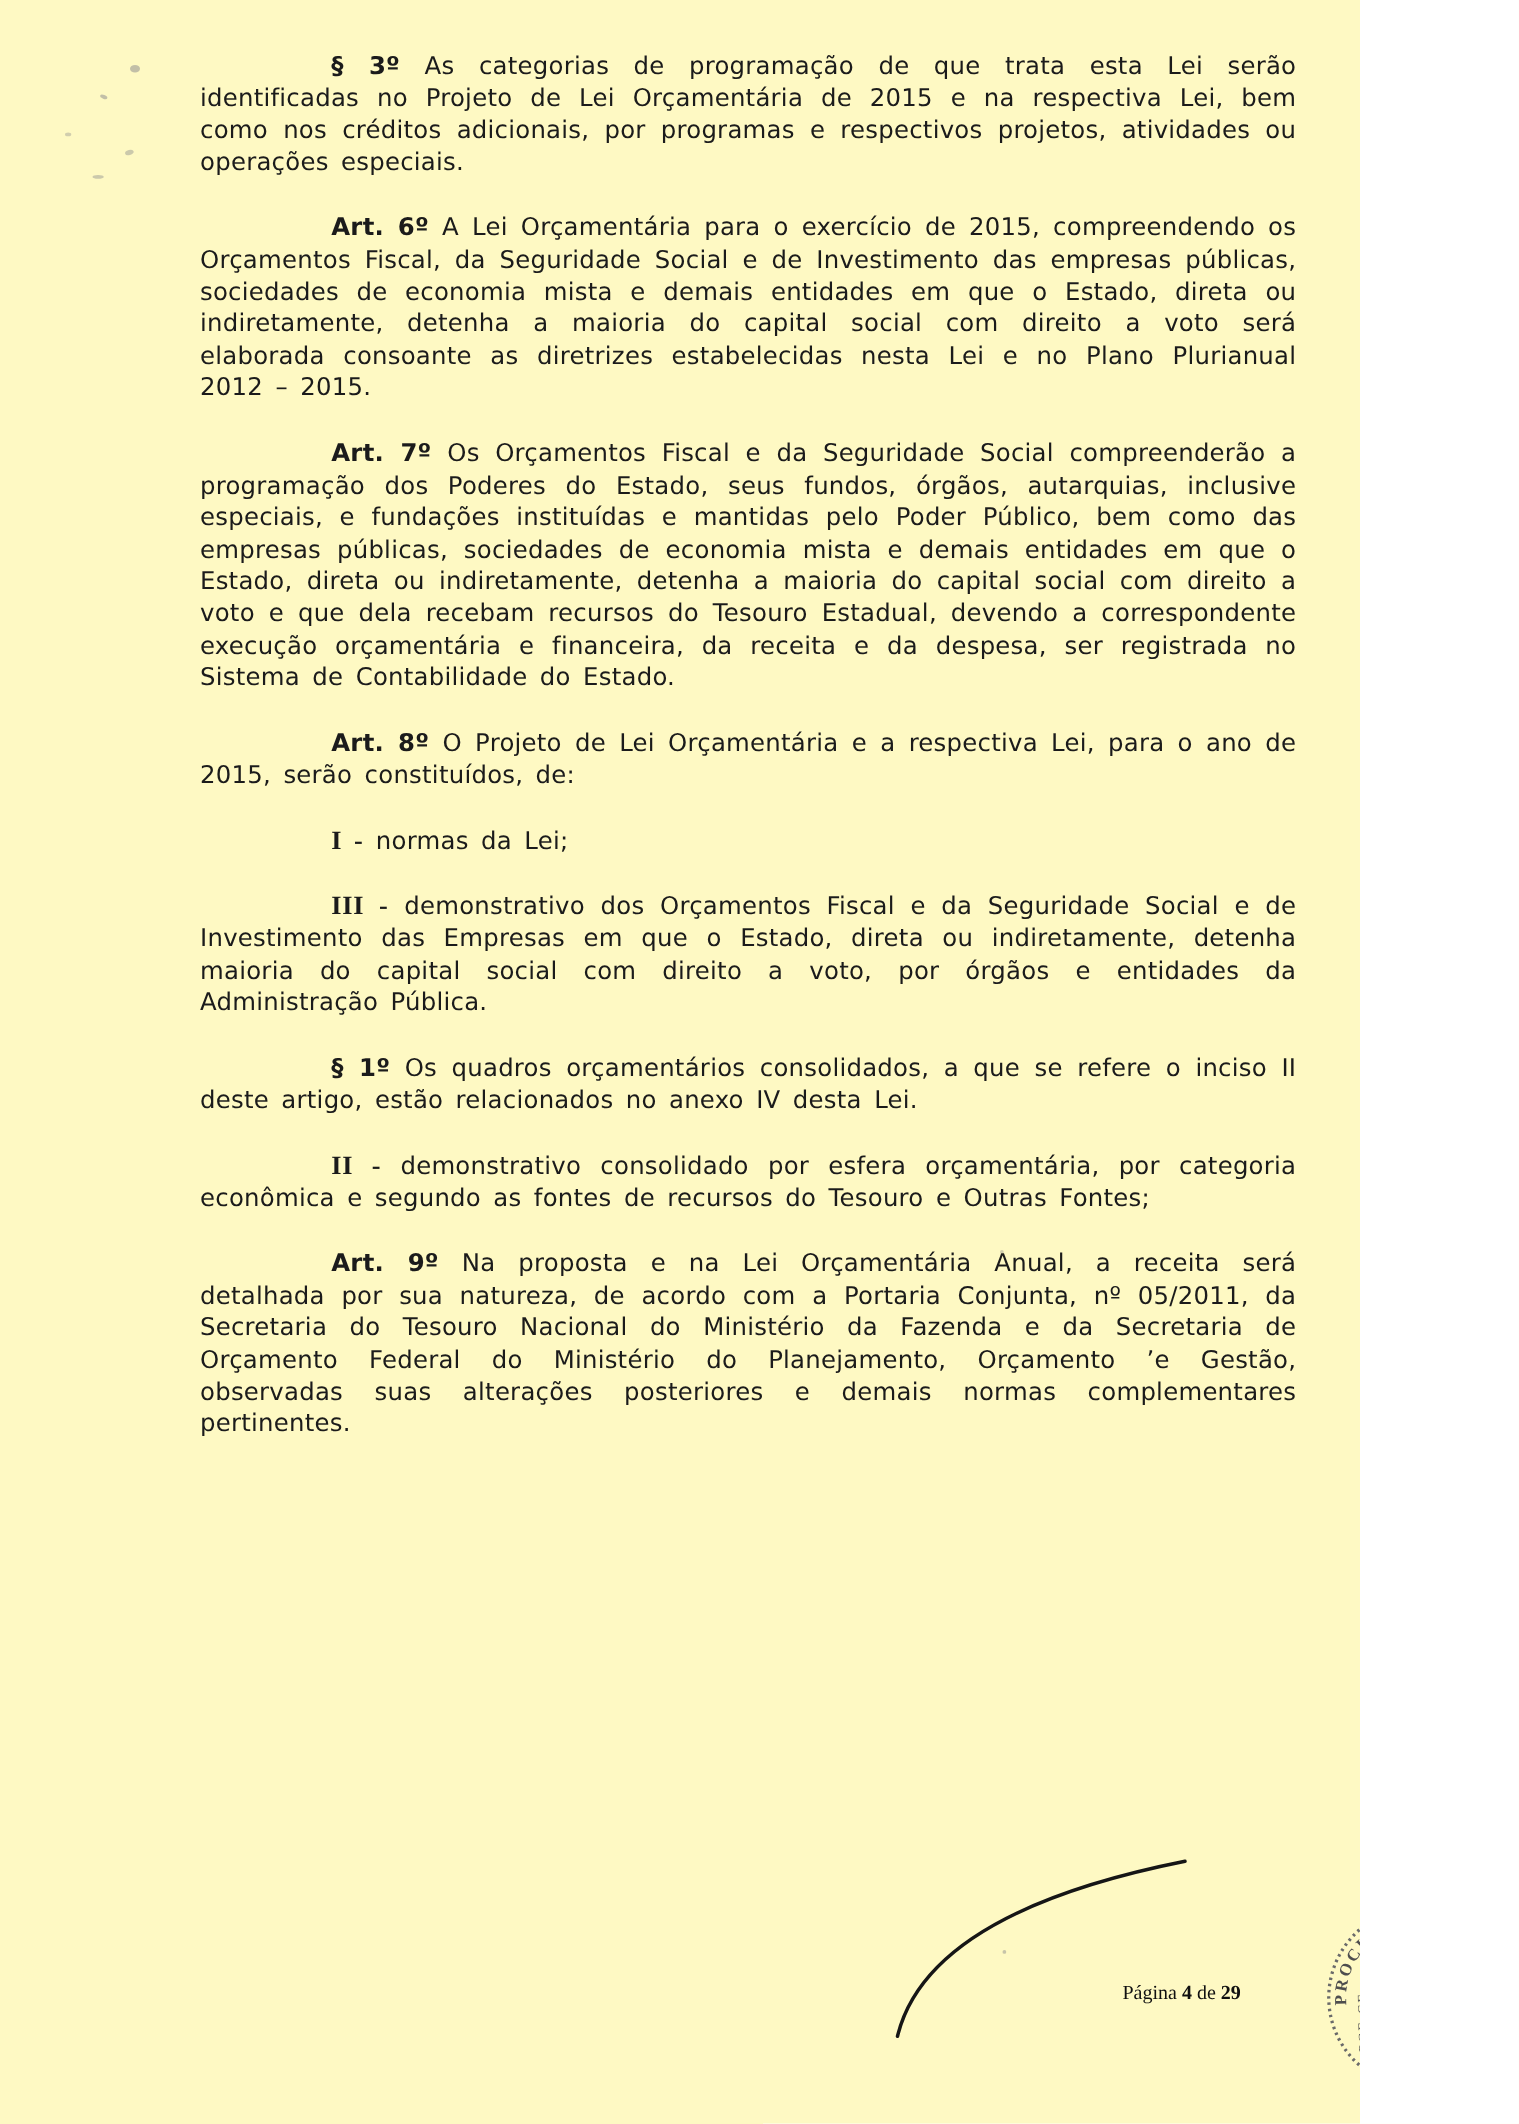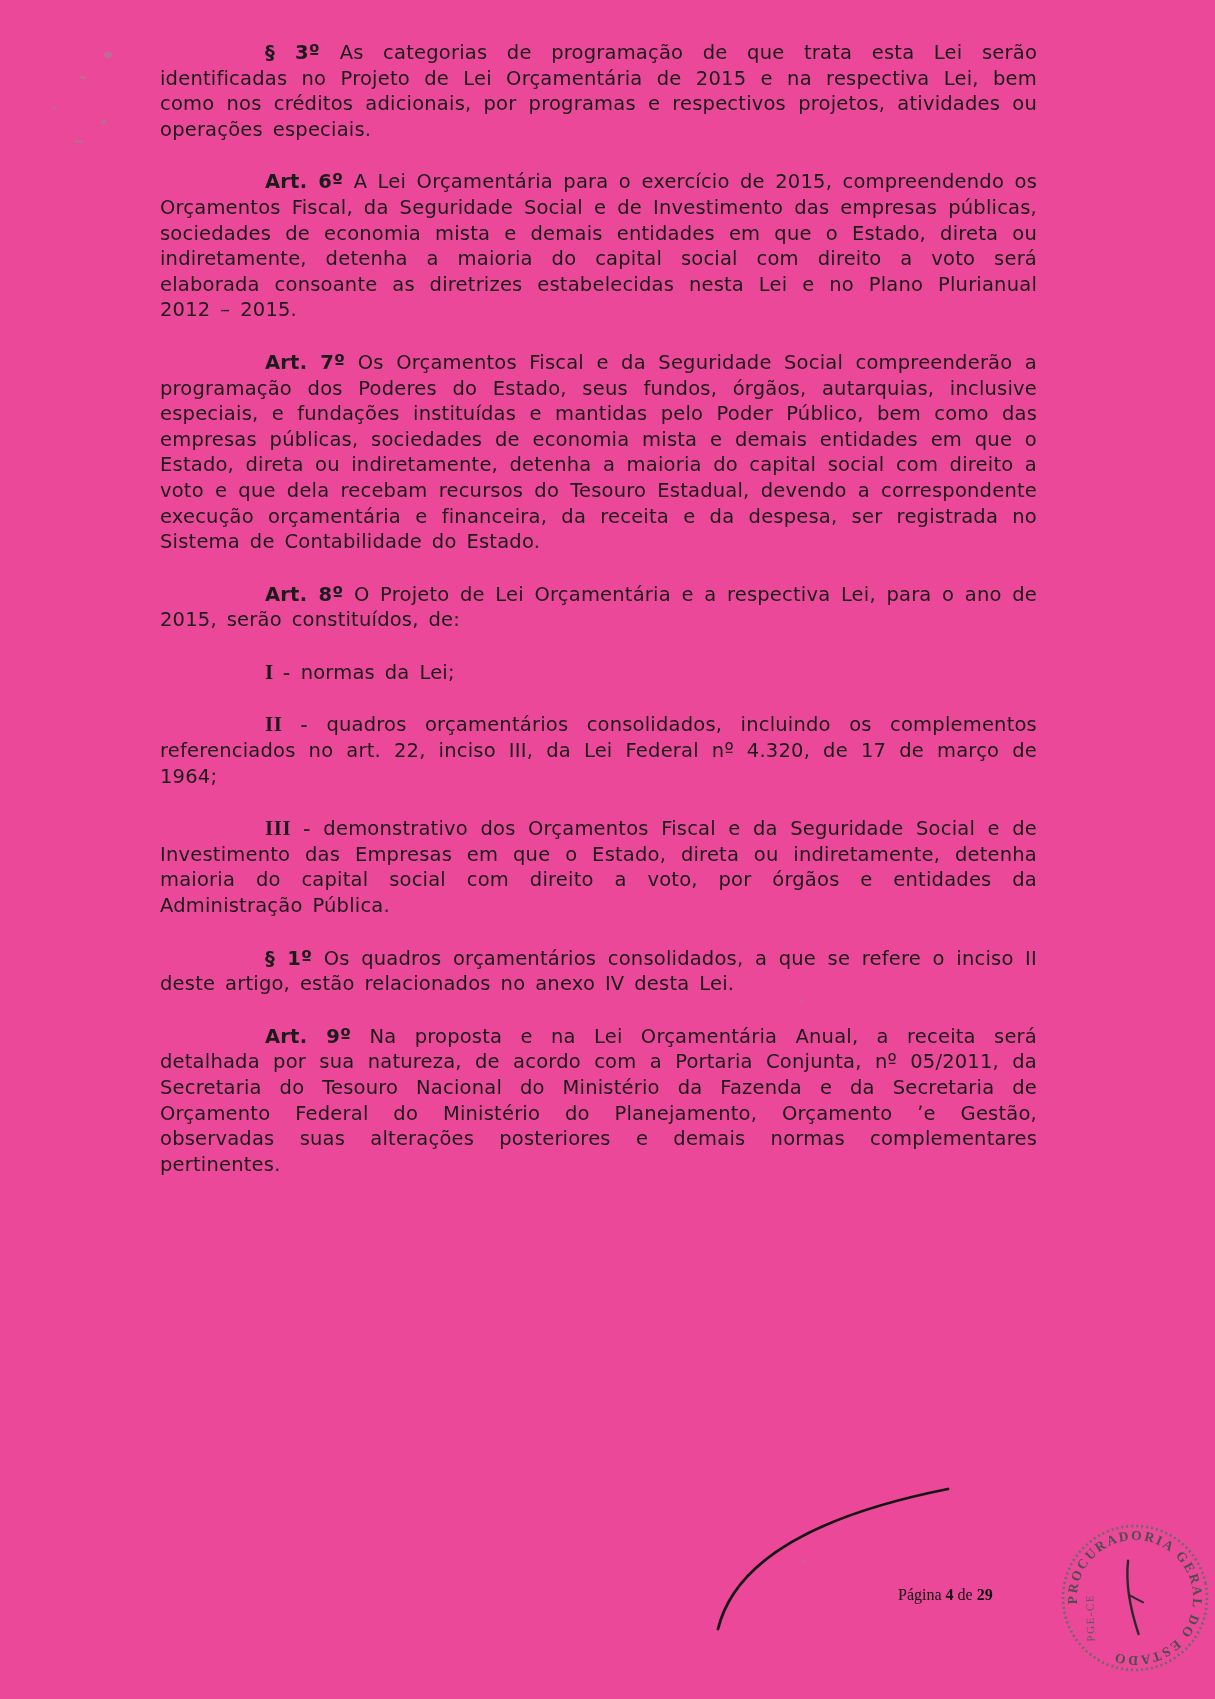--- a/index.html
+++ b/index.html
@@ -1,17 +1,17 @@
 <!DOCTYPE html>
 <html><head>
 <meta charset="utf-8">
 <style>
   html,body{margin:0;padding:0;background:#ffffff;}
   .page{
-    position:relative;width:1215px;height:1699px;background:#ec4899;overflow:hidden;
+    position:relative;width:1088px;height:1699px;background:#fef9c3;overflow:hidden;
     font-family:"DejaVu Sans",sans-serif;color:#1b1b1b;
   }
   .doc{
     position:absolute;left:160px;top:40px;width:877px;
     text-align:justify;font-size:19.5px;line-height:25.6px;
     letter-spacing:0.2px;word-spacing:3.5px;
   }
   .para{margin:0 0 27px 0;text-indent:105px;}
   .para:last-child{margin-bottom:0;}
   .lbl{font-weight:bold;}
@@ -37,23 +37,23 @@
   <span class="speck" style="left:74px;top:140px;width:9px;height:3px;opacity:.45;"></span>
   <span class="speck" style="left:800px;top:1000px;width:3px;height:3px;opacity:.4;"></span>
   <span class="speck" style="left:802px;top:1560px;width:3px;height:3px;opacity:.5;"></span>
 
   <main class="doc">
     <p class="para"><span class="lbl">§ 3º</span> <span>As categorias de programação de que trata esta Lei serão identificadas no Projeto de Lei Orçamentária de 2015 e na respectiva Lei, bem como nos créditos adicionais, por programas e respectivos projetos, atividades ou operações especiais.</span></p>
     <p class="para"><span class="lbl">Art. 6º</span> <span>A Lei Orçamentária para o exercício de 2015, compreendendo os Orçamentos Fiscal, da Seguridade Social e de Investimento das empresas públicas, sociedades de economia mista e demais entidades em que o Estado, direta ou indiretamente, detenha a maioria do capital social com direito a voto será elaborada consoante as diretrizes estabelecidas nesta Lei e no Plano Plurianual 2012 – 2015.</span></p>
     <p class="para"><span class="lbl">Art. 7º</span> <span>Os Orçamentos Fiscal e da Seguridade Social compreenderão a programação dos Poderes do Estado, seus fundos, órgãos, autarquias, inclusive especiais, e fundações instituídas e mantidas pelo Poder Público, bem como das empresas públicas, sociedades de economia mista e demais entidades em que o Estado, direta ou indiretamente, detenha a maioria do capital social com direito a voto e que dela recebam recursos do Tesouro Estadual, devendo a correspondente execução orçamentária e financeira, da receita e da despesa, ser registrada no Sistema de Contabilidade do Estado.</span></p>
     <p class="para"><span class="lbl">Art. 8º</span> <span>O Projeto de Lei Orçamentária e a respectiva Lei, para o ano de 2015, serão constituídos, de:</span></p>
     <p class="para"><span class="lbl lbl-serif">I -</span> <span>normas da Lei;</span></p>
-    <p class="para"><span class="lbl lbl-serif">II -</span> <span>quadros orçamentários consolidados, incluindo os complementos referenciados no art. 22, inciso III, da Lei Federal nº 4.320, de 17 de março de 1964;</span></p>
     <p class="para"><span class="lbl lbl-serif">III -</span> <span>demonstrativo dos Orçamentos Fiscal e da Seguridade Social e de Investimento das Empresas em que o Estado, direta ou indiretamente, detenha maioria do capital social com direito a voto, por órgãos e entidades da Administração Pública.</span></p>
     <p class="para"><span class="lbl">§ 1º</span> <span>Os quadros orçamentários consolidados, a que se refere o inciso II deste artigo, estão relacionados no anexo IV desta Lei.</span></p>
+    <p class="para"><span class="lbl lbl-serif">II -</span> <span>demonstrativo consolidado por esfera orçamentária, por categoria econômica e segundo as fontes de recursos do Tesouro e Outras Fontes;</span></p>
     <p class="para"><span class="lbl">Art. 9º</span> <span>Na proposta e na Lei Orçamentária Anual, a receita será detalhada por sua natureza, de acordo com a Portaria Conjunta, nº 05/2011, da Secretaria do Tesouro Nacional do Ministério da Fazenda e da Secretaria de Orçamento Federal do Ministério do Planejamento, Orçamento ʼe Gestão, observadas suas alterações posteriores e demais normas complementares pertinentes.</span></p>
   </main>
 
   <svg class="overlay" viewBox="0 0 1215 1699" xmlns="http://www.w3.org/2000/svg">
     <path d="M 718 1629 Q 742 1530 948 1489" fill="none" stroke="#161616" stroke-width="2.8" stroke-linecap="round"></path>
   </svg>
 
   <div class="footer">
     <span>Página</span>
     <b>4</b>

